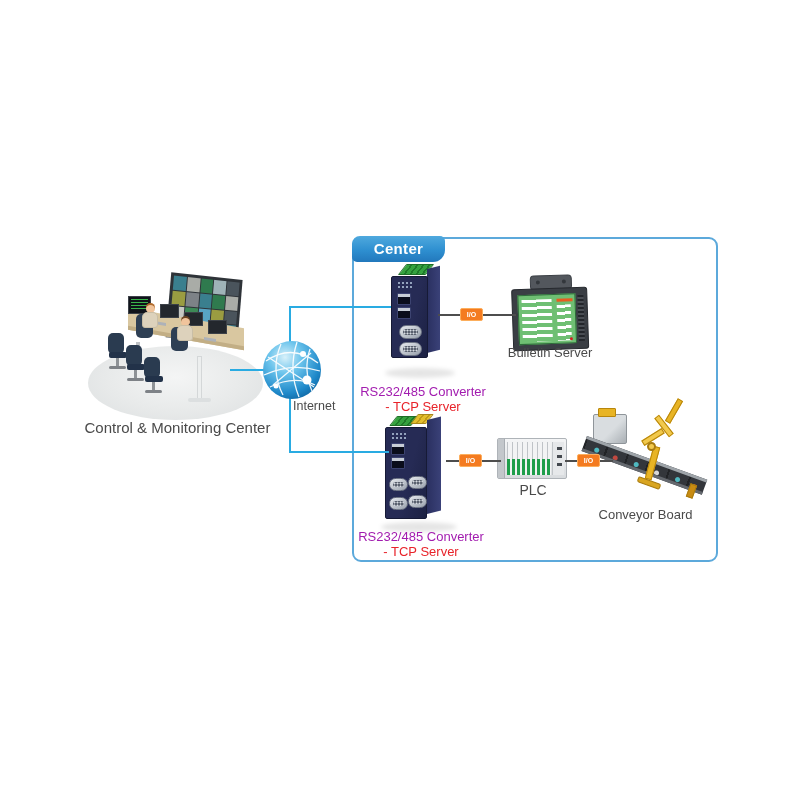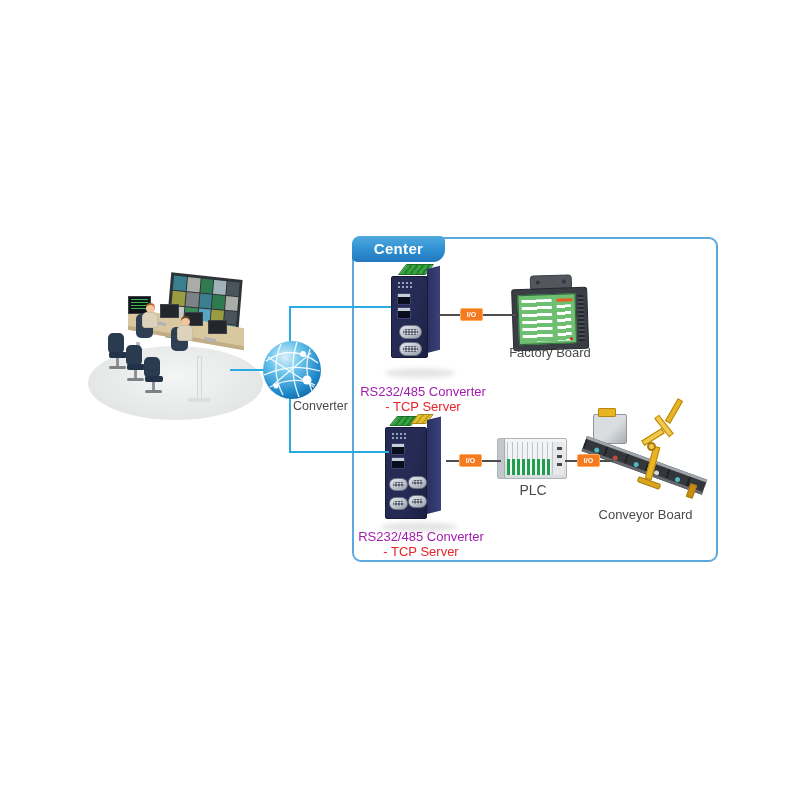--- a/index.html
+++ b/index.html
@@ -212,21 +212,21 @@
         <path d="M35 2 Q 26 30 37 57"></path>
         <path d="M48 9 Q 41 30 50 51"></path>
         <path d="M6 17 L 52 47"></path>
         <path d="M11 45 L 49 13"></path>
       </g>
       <circle cx="41" cy="14" r="3" fill="#FFFFFF"></circle>
       <circle cx="45" cy="40" r="4.5" fill="#FFFFFF"></circle>
       <circle cx="14" cy="46" r="2.5" fill="#FFFFFF"></circle>
     </svg>
   </div>
-  <div class="abs lbl lbl-internet">Converter</div>
+  <div class="abs lbl lbl-internet">Internet</div>
 
   <div class="abs cc-base"></div>
   <div class="abs video-wall">
       <i style="background: rgb(58, 127, 142);"></i>
       <i style="background: rgb(169, 172, 167);"></i>
       <i style="background: rgb(47, 122, 78);"></i>
       <i style="background: rgb(159, 179, 184);"></i>
       <i style="background: rgb(74, 84, 92);"></i>
       <i style="background: rgb(154, 156, 65);"></i>
       <i style="background: rgb(125, 130, 135);"></i>
@@ -280,20 +280,21 @@
   <div class="abs operator op1">
     <div class="hair"></div>
     <div class="head"></div>
     <div class="body"></div>
   </div>
   <div class="abs operator op2">
     <div class="hair"></div>
     <div class="head"></div>
     <div class="body"></div>
   </div>
+  <div class="abs lbl lbl-cc">Control &amp; Monitoring Center</div>
 
   <div class="abs dev-shadow" style="left:385px;top:368px;width:70px;height:10px;"></div>
   <div class="abs converter conv-top">
     <div class="abs term" style="left:14px;top:0;width:28px;height:11px;"></div>
     <div class="abs side-face" style="left:39px;top:5px;width:13px;height:84px;"></div>
     <div class="abs front-face" style="left:3px;top:12px;width:37px;height:82px;">
       <div class="led-panel"></div>
       <div class="rj45" style="left:5px;top:16px;"></div>
       <div class="rj45" style="left:5px;top:30px;"></div>
       <div class="db9" style="left:7px;top:48px;width:23px;height:14px;">
@@ -317,21 +318,21 @@
     <div class="bb-frame">
       <div class="bb-screen">
         <div class="bb-bars-l"></div>
         <div class="bb-bars-r"></div>
         <div class="bb-bar-o"></div>
         <div class="bb-dot"></div>
       </div>
       <div class="bb-vent"></div>
     </div>
   </div>
-  <div class="abs lbl lbl-bb">Factory Board</div>
+  <div class="abs lbl lbl-bb">Bulletin Server</div>
 
   <div class="abs dev-shadow" style="left:381px;top:522px;width:76px;height:10px;"></div>
   <div class="abs converter conv-bot">
     <div class="abs term" style="left:10px;top:2px;width:22px;height:10px;"></div>
     <div class="abs term-y" style="left:31px;top:0;width:16px;height:10px;"></div>
     <div class="abs side-face" style="left:44px;top:6px;width:14px;height:94px;"></div>
     <div class="abs front-face" style="left:2px;top:13px;width:42px;height:92px;">
       <div class="led-panel"></div>
       <div class="rj45" style="left:5px;top:15px;"></div>
       <div class="rj45" style="left:5px;top:29px;"></div>

